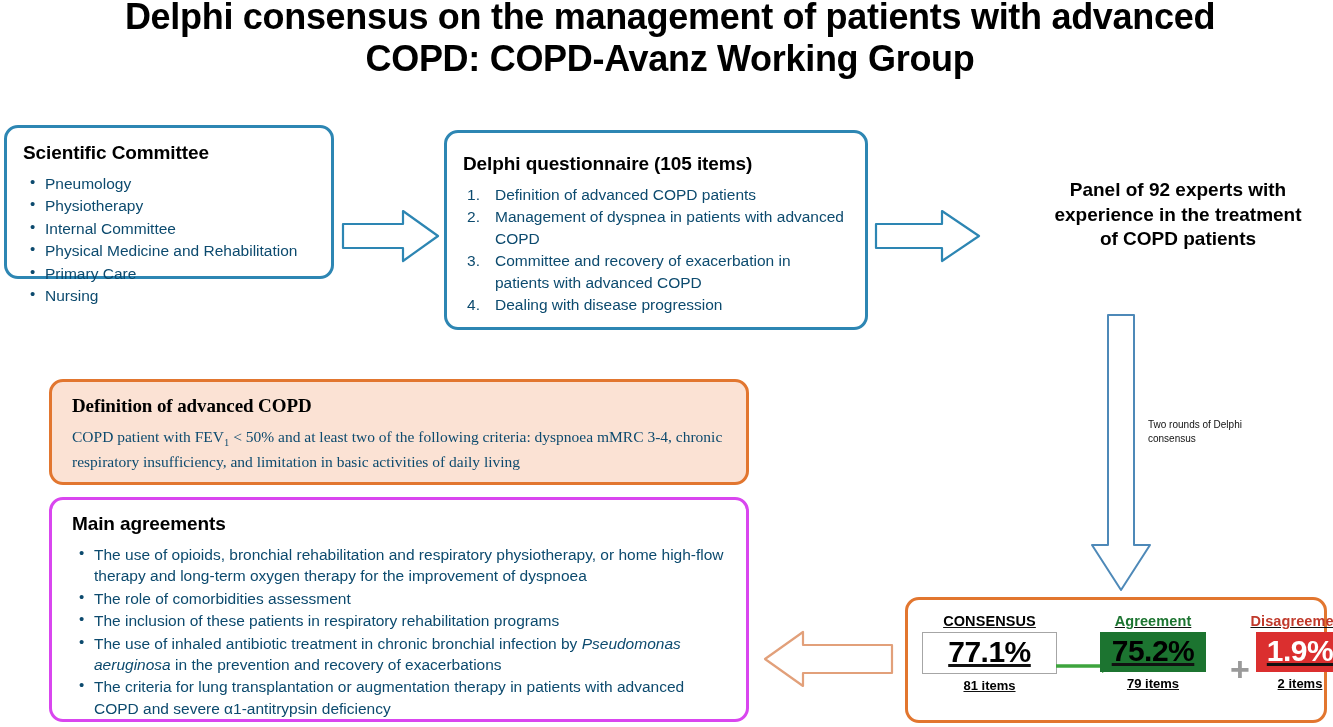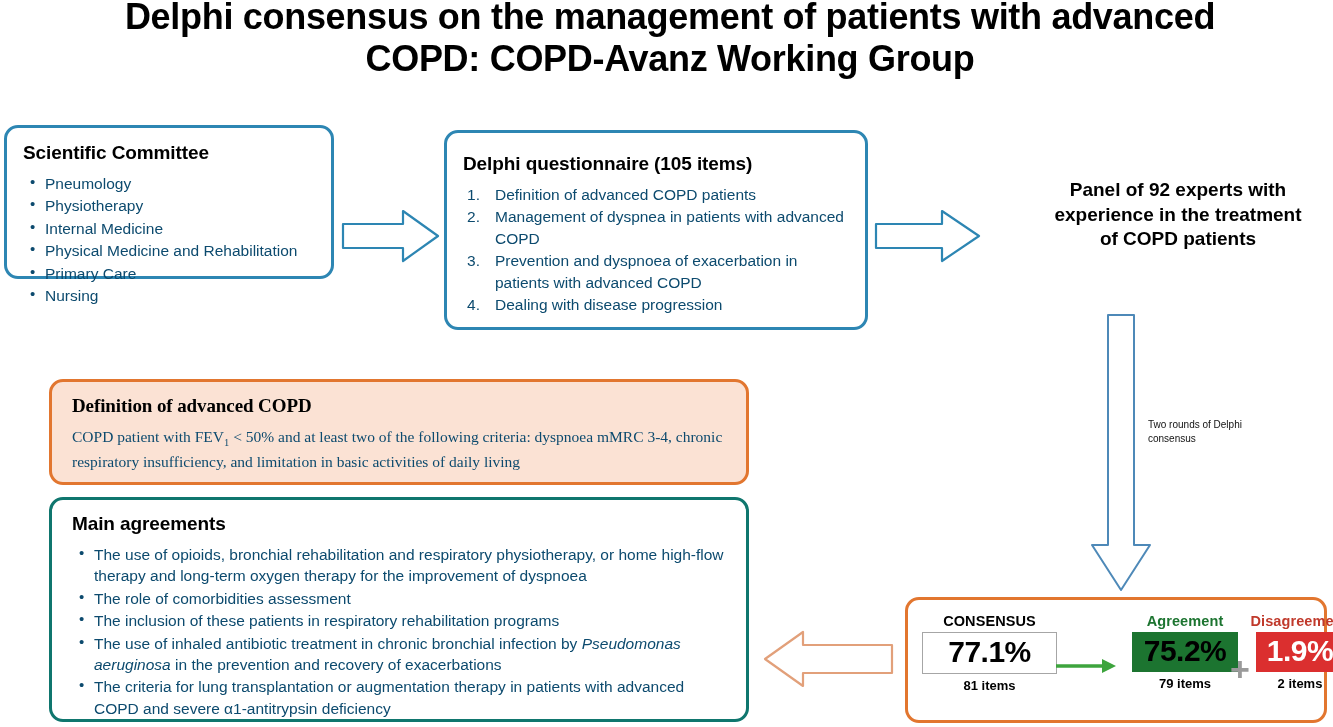--- a/index.html
+++ b/index.html
@@ -37,21 +37,21 @@
   .box {
     position: absolute;
     box-sizing: border-box;
     border-radius: 14px;
     background: #ffffff;
   }
   .box-blue {
     border: 3px solid #2D86B3;
   }
   .box-orange {
-    border: 3px solid #0f766e;
+    border: 3px solid #d946ef;
   }
   .box-orange-fill {
     border: 3px solid #E2762F;
     background: #FBE2D4;
     font-family: Liberation Serif, serif;
   }
 
   .box-heading {
     font-size: 19px;
     font-weight: bold;
@@ -136,20 +136,21 @@
     width: 422px;
     height: 126px;
     box-sizing: border-box;
     border: 3px solid #E2762F;
     border-radius: 14px;
     background: #ffffff;
   }
   .stat {
     position: absolute;
     text-align: center;
+    text-decoration: underline;
   }
   .stat-label {
     font-size: 14.5px;
     font-weight: bold;
     letter-spacing: 0.1px;
     margin-bottom: 3px;
   }
   .stat-value {
     font-size: 30px;
     font-weight: bold;
@@ -197,39 +198,39 @@
 
 <div id="canvas">
 
   <div class="title">Delphi consensus on the management of patients with advanced COPD: COPD-Avanz Working Group</div>
 
   <div class="box box-blue" style="left:4px; top:125px; width:330px; height:154px; padding:14px 16px;">
     <div class="box-heading">Scientific Committee</div>
     <ul class="bul box-body">
       <li>Pneumology</li>
       <li>Physiotherapy</li>
-      <li>Internal Medicine</li>
+      <li>Internal Committee</li>
       <li>Physical Medicine and Rehabilitation</li>
       <li>Primary Care</li>
       <li>Nursing</li>
     </ul>
   </div>
 
   <div class="arrow" style="left:341px; top:208px;">
     <svg width="100" height="56" viewBox="0 0 100 56">
       <polygon points="2,16 62,16 62,3 97,28 62,53 62,40 2,40" fill="#ffffff" stroke="#2D86B3" stroke-width="2.2" stroke-linejoin="round"></polygon>
     </svg>
   </div>
 
   <div class="box box-blue" style="left:444px; top:130px; width:424px; height:200px; padding:20px 16px;">
     <div class="box-heading">Delphi questionnaire (105 items)</div>
     <ol class="num box-body">
       <li>Definition of advanced COPD patients</li>
       <li>Management of dyspnea in patients with advanced COPD</li>
-      <li>Prevention and dyspnoea of exacerbation in patients with advanced COPD</li>
+      <li>Committee and recovery of exacerbation in patients with advanced COPD</li>
       <li>Dealing with disease progression</li>
     </ol>
   </div>
 
   <div class="arrow" style="left:874px; top:208px;">
     <svg width="108" height="56" viewBox="0 0 108 56">
       <polygon points="2,16 68,16 68,3 105,28 68,53 68,40 2,40" fill="#ffffff" stroke="#2D86B3" stroke-width="2.2" stroke-linejoin="round"></polygon>
     </svg>
   </div>
 
@@ -275,21 +276,21 @@
       <div class="stat-items">81 items</div>
     </div>
 
     <div class="green-connector" style="left:148px; top:57px;">
       <svg width="62" height="18" viewBox="0 0 62 18">
         <line x1="0" y1="9" x2="46" y2="9" stroke="#3DA43D" stroke-width="3.4"></line>
         <polygon points="46,2 60,9 46,16" fill="#3DA43D"></polygon>
       </svg>
     </div>
 
-    <div class="stat" style="left:224px; top:13px; width:106px;">
+    <div class="stat" style="left:192px; top:13px; width:106px;">
       <div class="stat-label label-green">Agreement</div>
       <div class="stat-value value-green">75.2%</div>
       <div class="stat-items">79 items</div>
     </div>
 
     <div class="plus-sign" style="left:322px; top:52px;">+</div>
 
     <div class="stat" style="left:348px; top:13px; width:96px;">
       <div class="stat-label label-red" style="margin-left:-10px;">Disagreement</div>
       <div class="stat-value value-red" style="width:88px;">1.9%</div>

